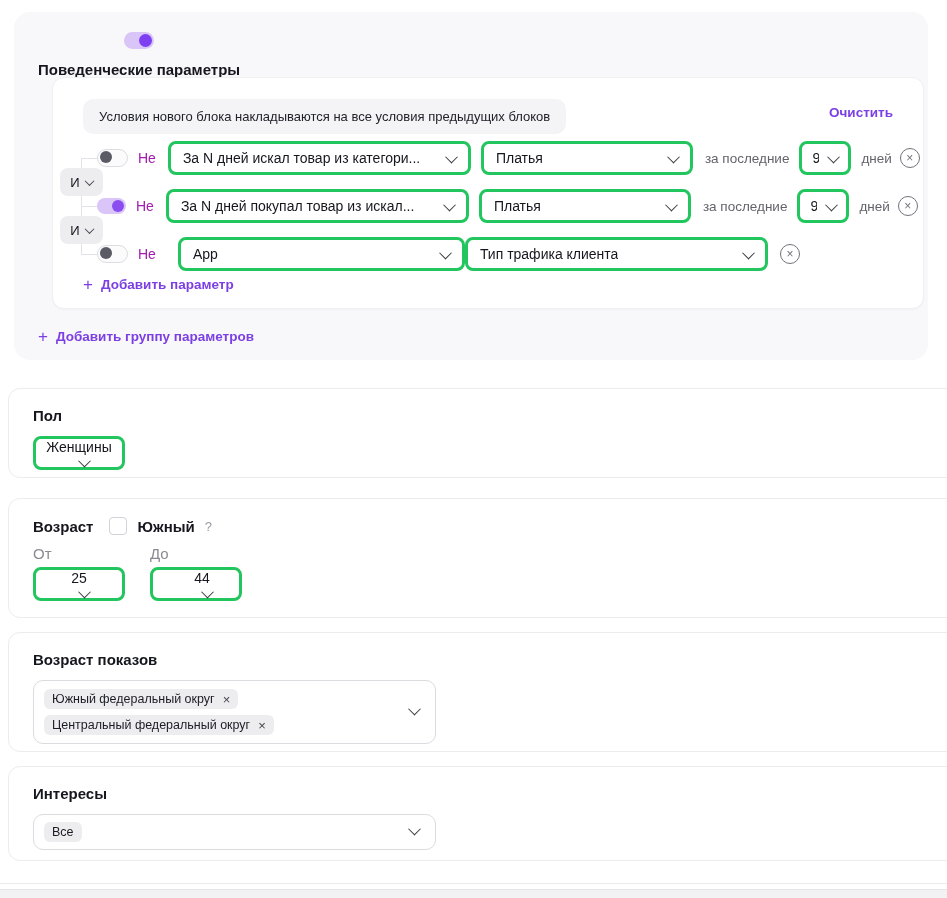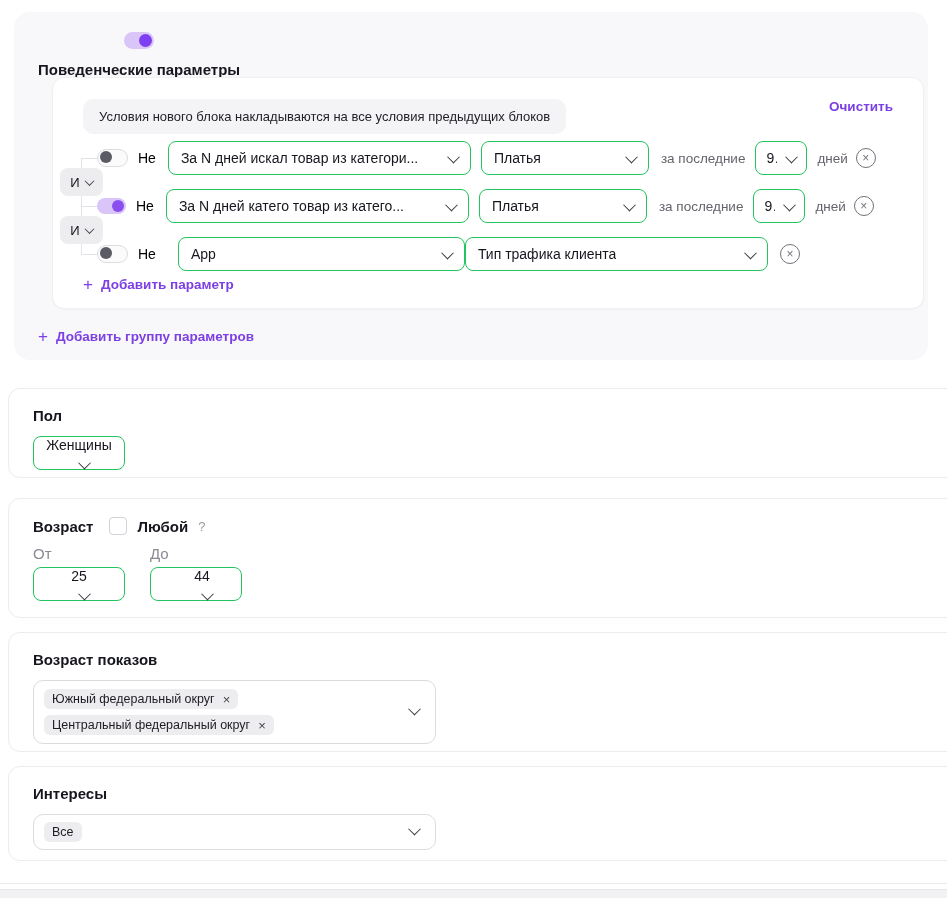--- a/index.html
+++ b/index.html
@@ -31,34 +31,34 @@
     position:absolute;left:38px;top:65px;width:870px;height:230px;
     background:#ffffff;border:1px solid #f0f0f3;border-radius:12px;
     box-shadow:0 1px 2px rgba(20,20,40,.03);
   }
   .notice{
     position:absolute;left:30px;top:21px;display:inline-block;
     background:#f4f4f7;border-radius:10px;padding:10px 16px;
     font-size:13px;color:#22222a;
   }
   .clear-link{
-    position:absolute;right:30px;top:21px;
+    position:absolute;right:30px;top:27px;
     font-size:13.5px;font-weight:700;color:#7b3fe4;cursor:pointer;
   }
   .rows-wrap{position:absolute;left:44px;top:62px;}
   .cond-row{display:flex;align-items:center;height:36px;margin-bottom:12px;position:relative;}
-  .not-label{font-size:14px;color:#000000;margin:0 12px 0 10px;}
+  .not-label{font-size:14px;color:#a21caf;margin:0 12px 0 10px;}
   .select{
     display:flex;align-items:center;justify-content:space-between;
-    height:34px;border:1px solid #22c55e;border-radius:8px;background:#fff;
+    height:34px;border:3px solid #22c55e;border-radius:8px;background:#fff;
     padding:0 12px;font-size:14px;color:#16161e;cursor:pointer;box-sizing:border-box;
   }
   .select .txt{white-space:nowrap;overflow:hidden;text-overflow:ellipsis;}
   .w-param{width:303px;}
-  .w-value{width:168px;margin-left:10px;}
+  .w-value{width:212px;margin-left:10px;}
   .w-value-wide{width:287px;margin-left:10px;}
   .w-days{width:52px;padding:0 10px;}
   .chev{
     width:8px;height:8px;border-right:1.6px solid #3a3a44;border-bottom:1.6px solid #3a3a44;
     transform:rotate(45deg) translate(-1px,-1px);flex:none;margin-left:10px;
   }
   .muted{font-size:13.5px;color:#63636b;margin:0 10px 0 12px;white-space:nowrap;}
   .muted.after{margin:0 8px 0 10px;}
   .remove{
     width:20px;height:20px;border:1.3px solid #72727b;border-radius:50%;
@@ -172,21 +172,21 @@
         <span class="muted after">дней</span>
         <span class="remove">×</span>
       </div>
 
       <div class="cond-row">
         <span class="switch sm on">
             <span class="knob"></span>
           </span>
         <span class="not-label">Не</span>
         <div class="select w-param">
-          <span class="txt">За N дней катего товар из катего...</span>
+          <span class="txt">За N дней покупал товар из искал...</span>
           <span class="chev"></span>
         </div>
         <div class="select w-value">
           <span class="txt">Платья</span>
           <span class="chev"></span>
         </div>
         <span class="muted">за последние</span>
         <div class="select w-days">
           <span class="txt">90</span>
           <span class="chev"></span>
@@ -230,21 +230,21 @@
   <div class="select w-small">
     <span class="txt">Женщины</span>
     <span class="chev"></span>
   </div>
 </div>
 
 <div class="section sec-age">
   <div class="age-head">
     <span class="sec-title">Возраст</span>
     <span class="checkbox"></span>
-    <span class="sec-title">Любой</span>
+    <span class="sec-title">Южный</span>
     <span class="help">?</span>
   </div>
   <div class="age-cols">
     <div class="age-col">
       <span class="field-label">От</span>
       <div class="select w-small" style="margin-top:0;">
         <span class="txt">25</span>
         <span class="chev"></span>
       </div>
     </div>

